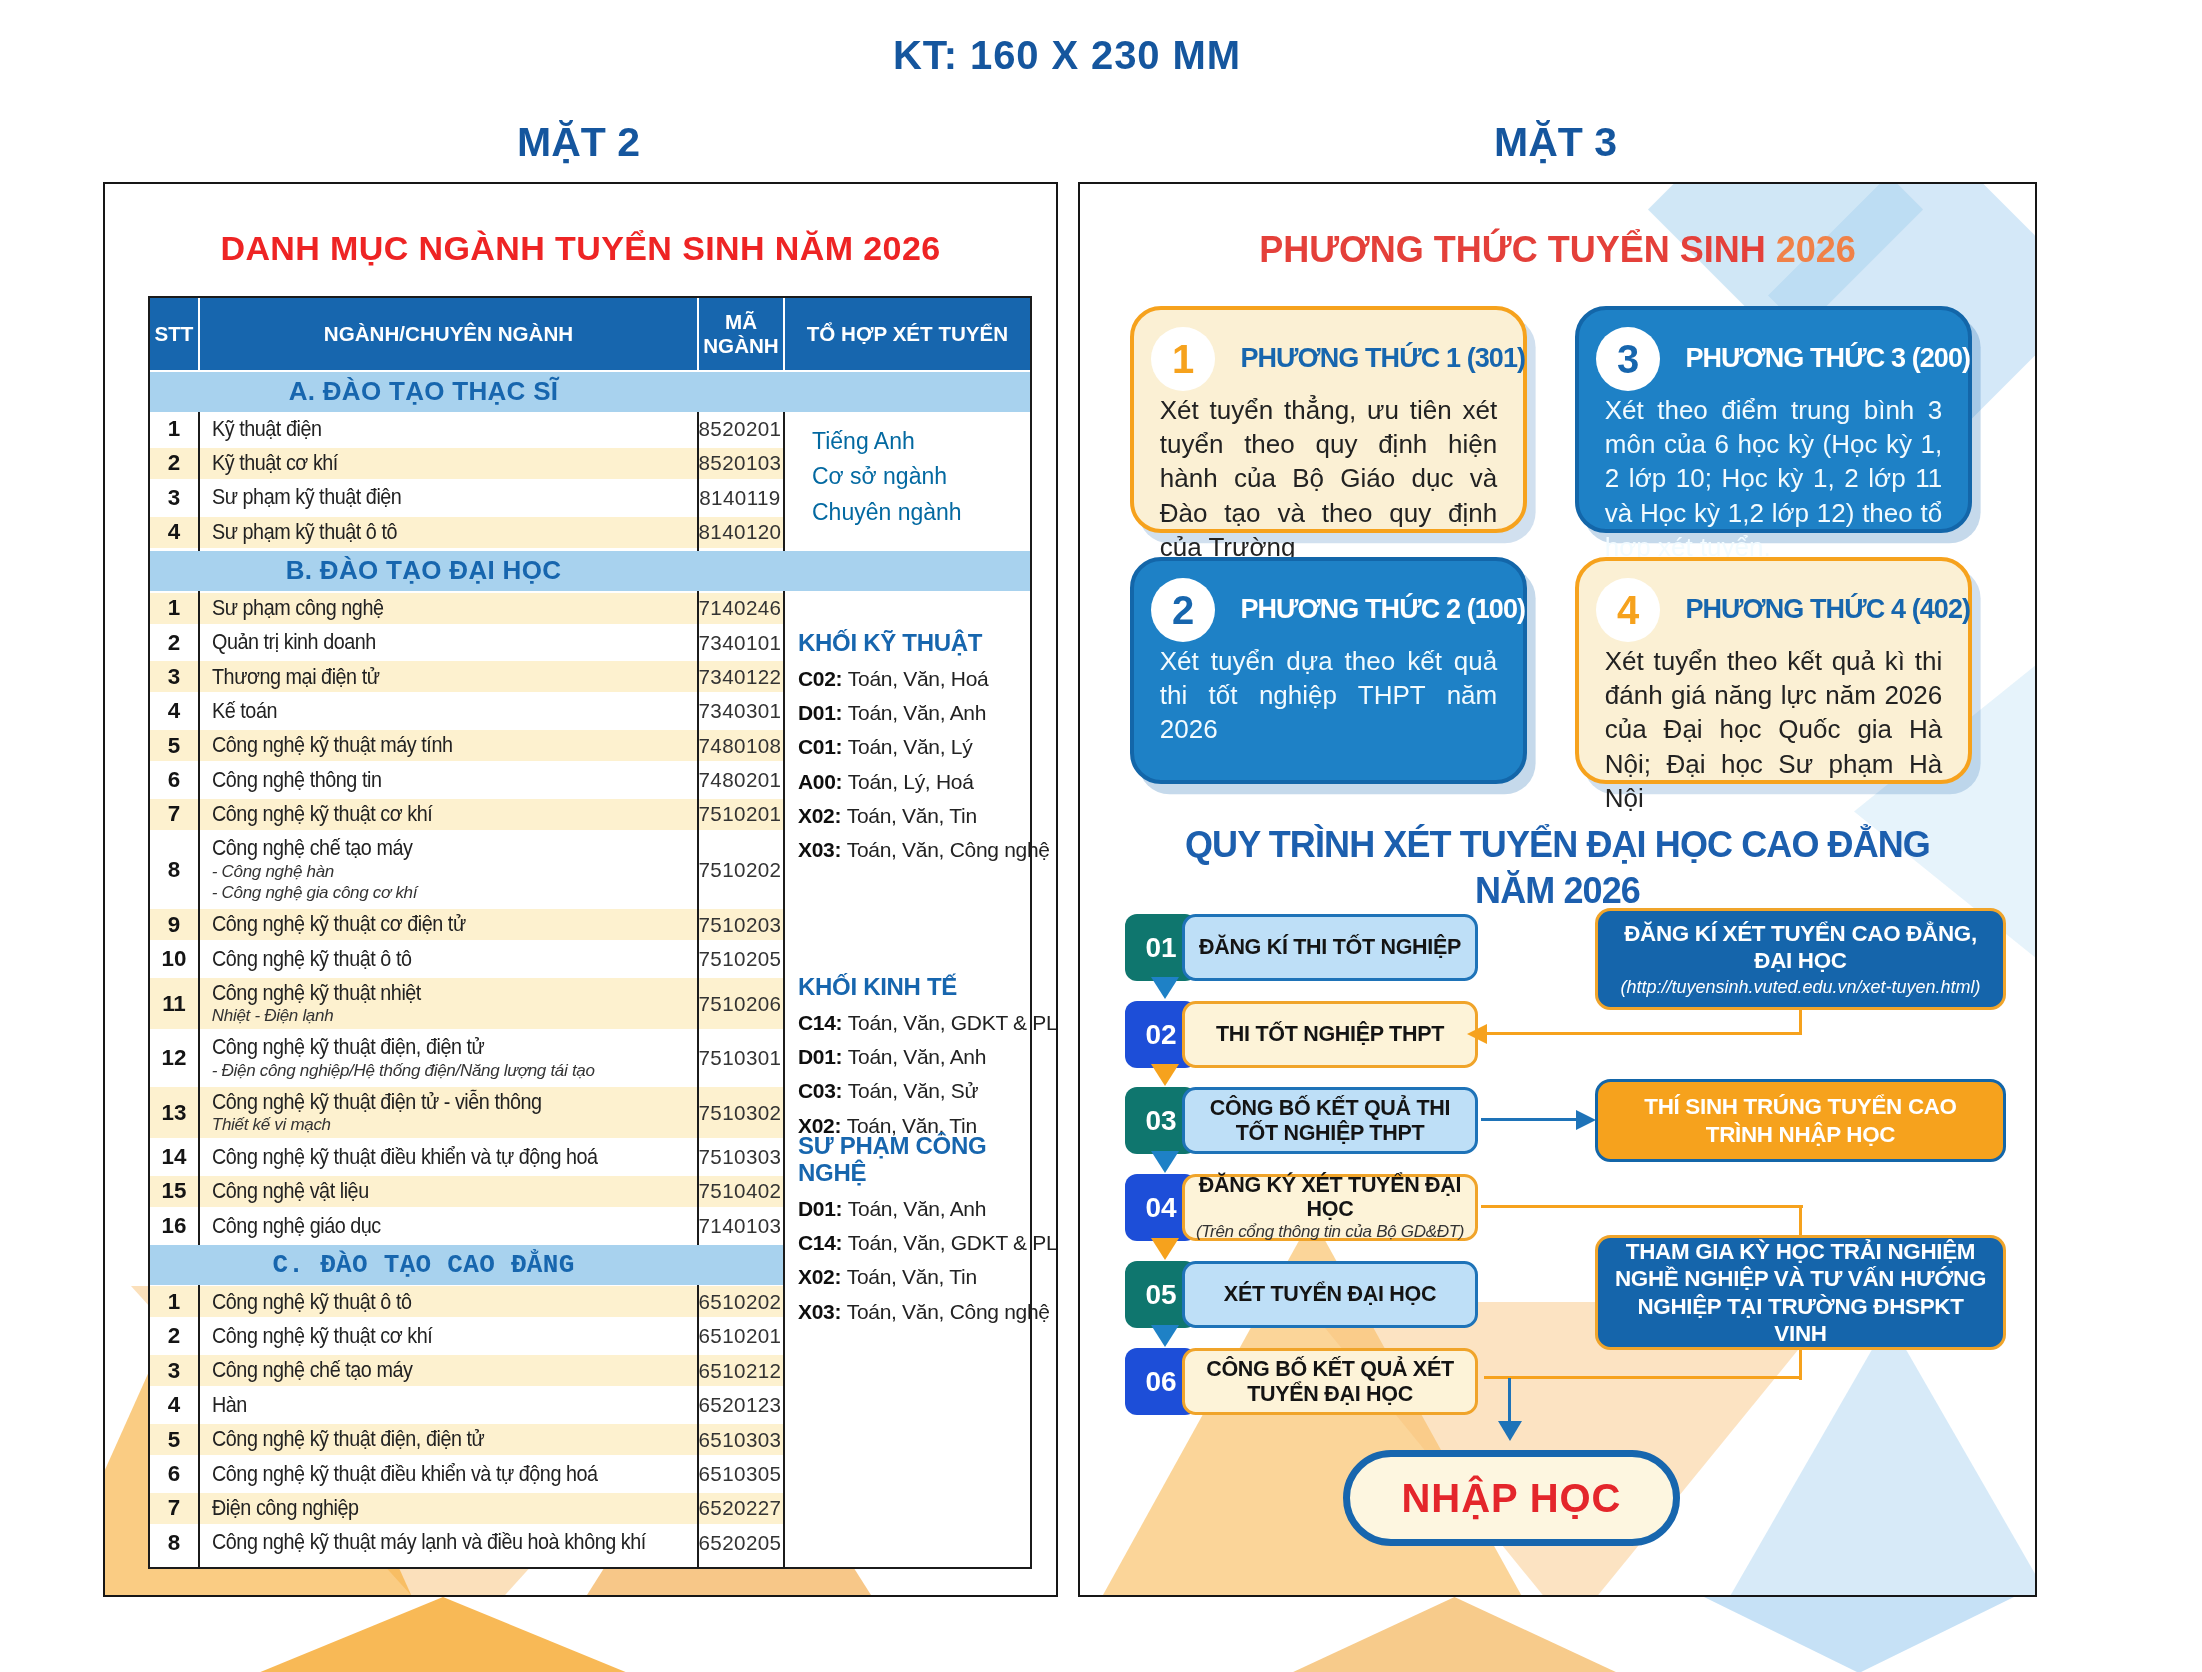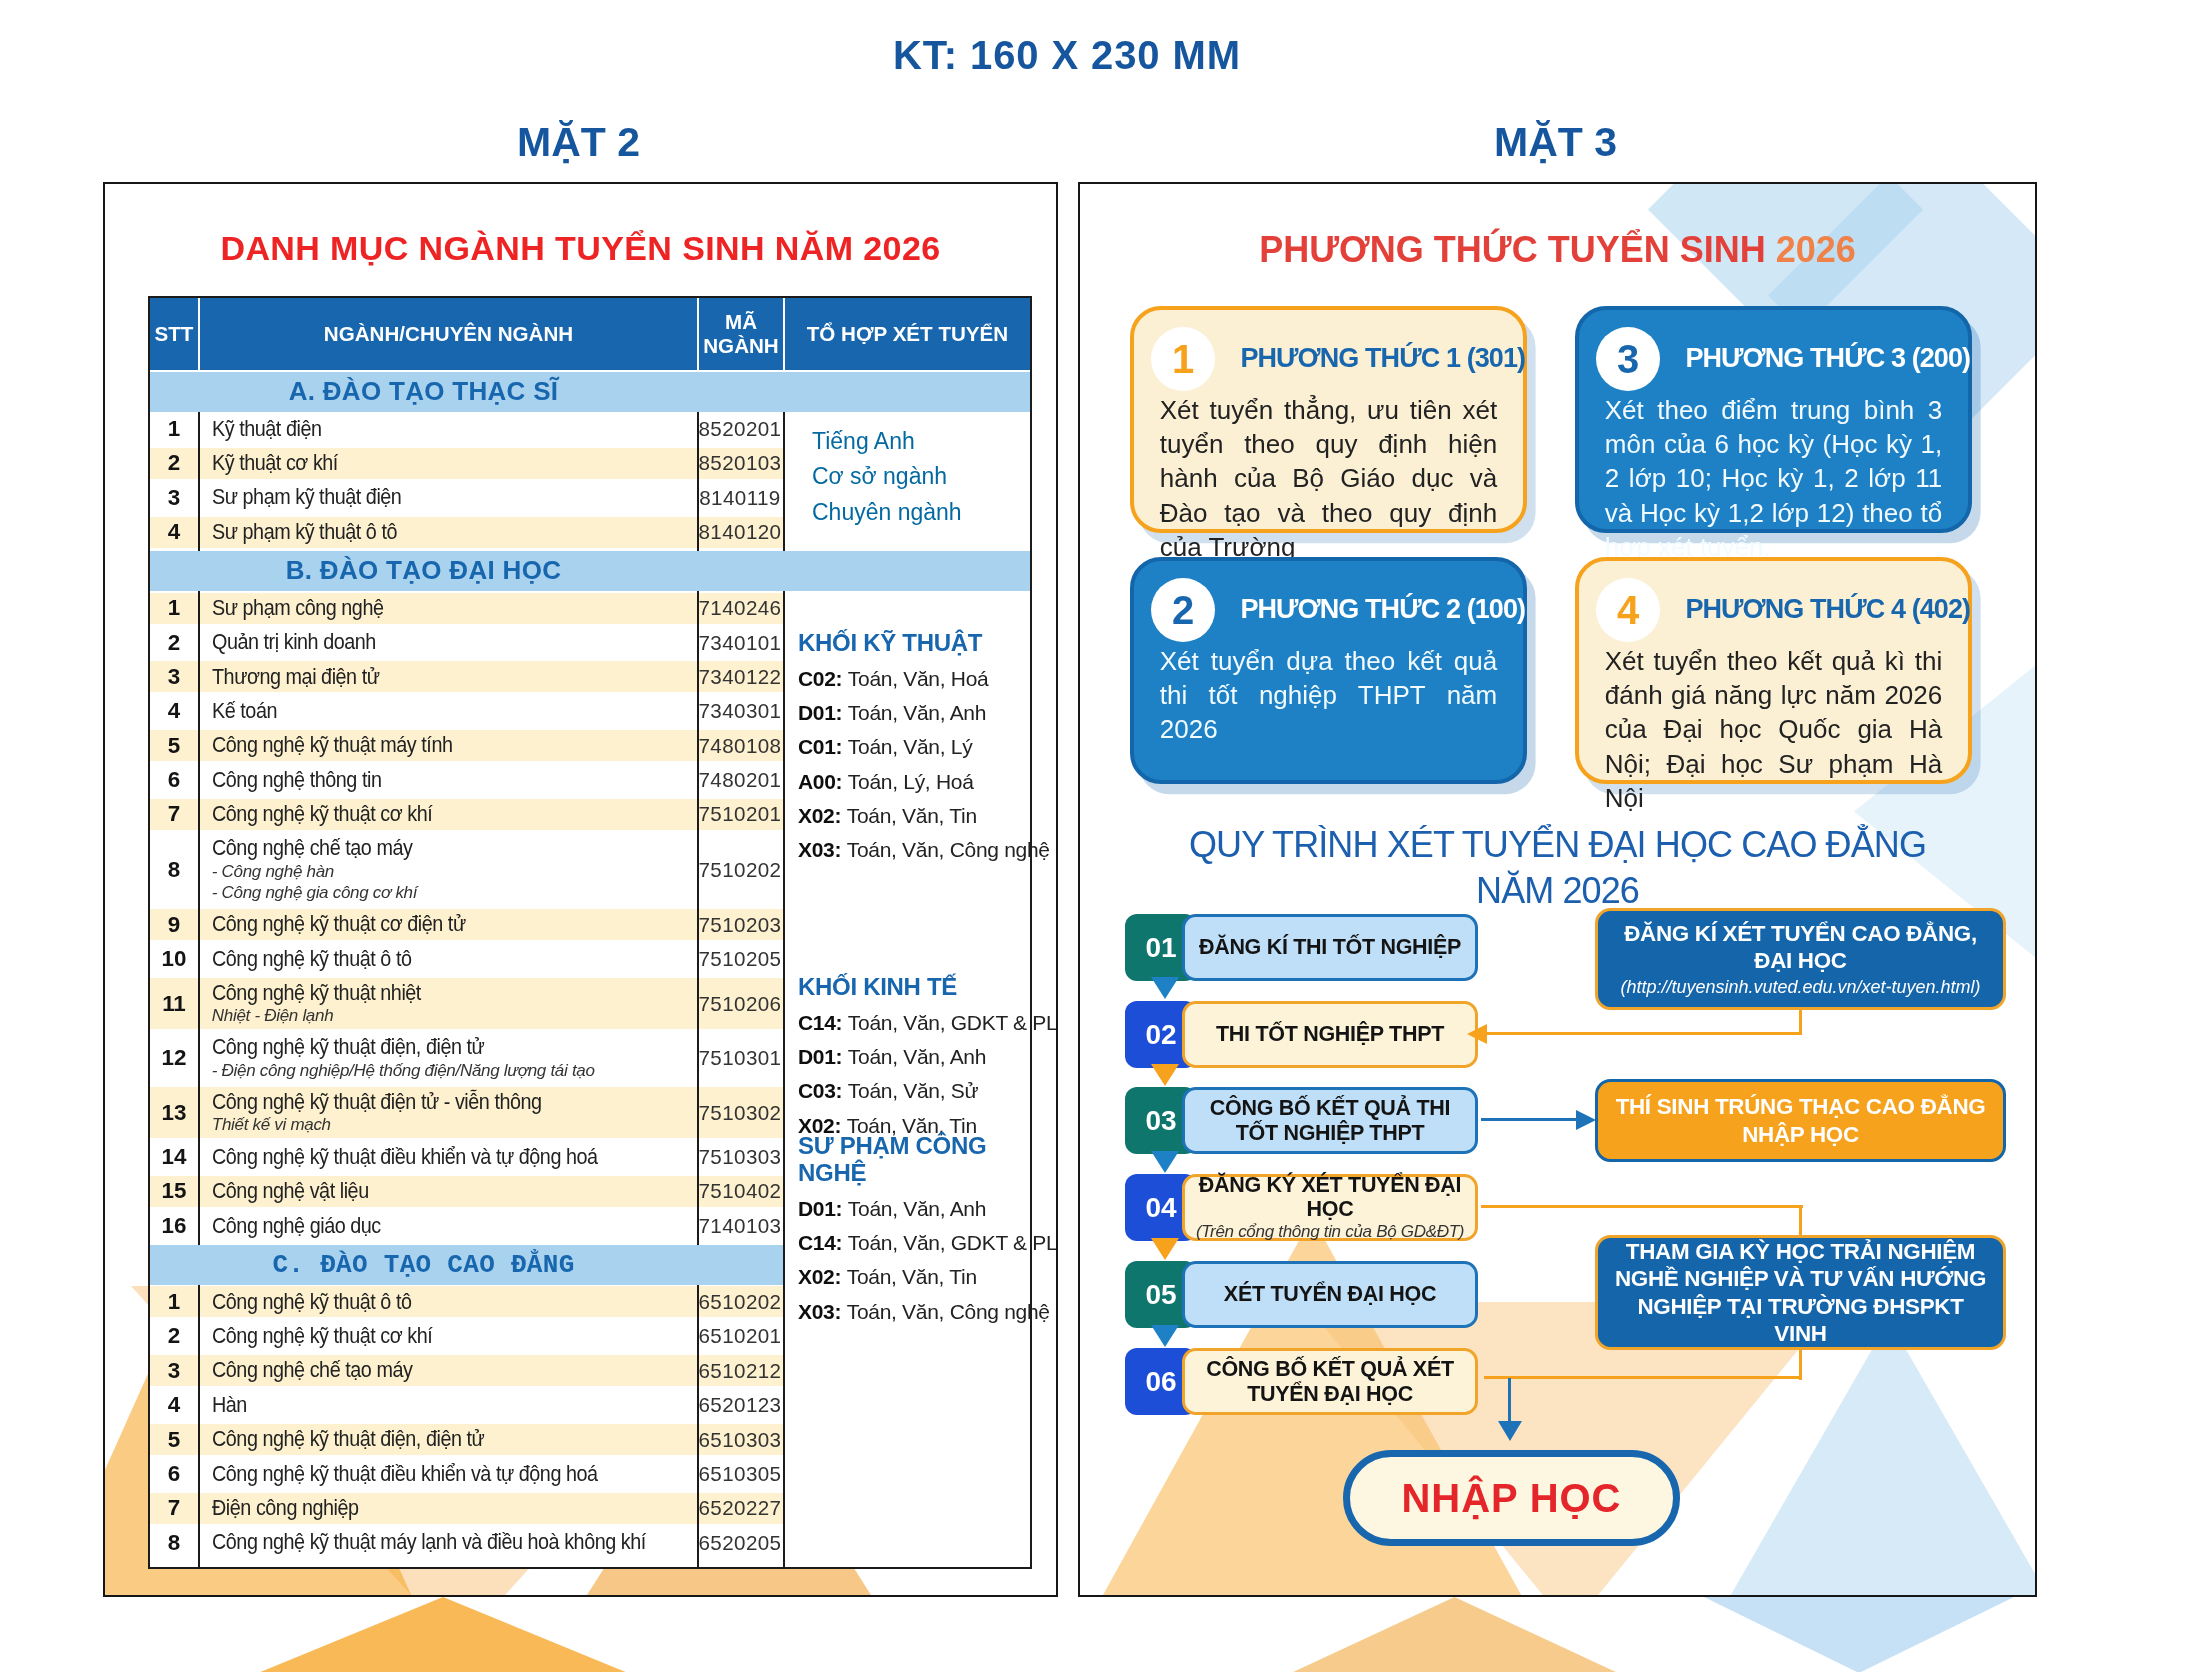--- a/index.html
+++ b/index.html
@@ -82,21 +82,21 @@
     display:flex;align-items:center;justify-content:center;font-size:40px;font-weight:bold;}
   .card.cream .badge{color:#f6a21d;}
   .card.blue .badge{color:#1766ae;}
   .card-title{margin-left:84px;padding-top:13.8px;font-size:27px;font-weight:bold;letter-spacing:-0.9px;white-space:nowrap;}
   .card.cream .card-title{color:#1766ae;}
   .card.blue .card-title{color:#ffffff;}
   .card-body{margin-top:19px;font-size:26px;line-height:1.32;text-align:justify;padding:0 3.4px;}
   .card.cream .card-body{color:#222;}
   .card.blue .card-body{color:#f2fbff;}
   .proc-title{position:absolute;top:638px;left:0;width:100%;text-align:center;z-index:2;
-    color:#1c5fae;font-weight:normal;font-size:36px;line-height:1.28;letter-spacing:-0.9px;}
+    color:#1c5fae;font-weight:bold;font-size:36px;line-height:1.28;letter-spacing:-0.9px;}
   .flow{position:absolute;left:0;top:0;width:100%;height:100%;z-index:2;}
   .step{position:absolute;left:45px;width:353px;height:67px;}
   .tab{position:absolute;left:0;top:0;width:72px;height:67px;border-radius:12px;color:#fff;
     font-weight:bold;font-size:28px;display:flex;align-items:center;justify-content:center;}
   .step.blue .tab{background:#0f766e;}
   .step.orange .tab{background:#1d4ed8;}
   .sbox{position:absolute;left:57px;right:0;top:0;bottom:0;border-radius:13.8px;display:flex;flex-direction:column;
     align-items:center;justify-content:center;text-align:center;padding:3.4px 8.6px;box-sizing:border-box;}
   .step.blue .sbox{background:#bedff7;border:3px solid #1e73b8;}
   .step.orange .sbox{background:#fdf3d8;border:3px solid #f0a42a;}
@@ -500,21 +500,21 @@
             <div class="lbl">CÔNG BỐ KẾT QUẢ XÉT TUYỂN ĐẠI HỌC</div>
           </div>
         </div>
       </div>
 
     <div class="sidebox sb1">
       <div class="lbl">ĐĂNG KÍ XÉT TUYỂN CAO ĐẲNG, ĐẠI HỌC</div>
       <div class="slbl">(http://tuyensinh.vuted.edu.vn/xet-tuyen.html)</div>
     </div>
     <div class="sidebox sb2">
-      <div class="lbl">THÍ SINH TRÚNG THẠC CAO ĐẲNG NHẬP HỌC</div>
+      <div class="lbl">THÍ SINH TRÚNG TUYỂN CAO TRÌNH NHẬP HỌC</div>
     </div>
     <div class="sidebox sb3">
       <div class="lbl">THAM GIA KỲ HỌC TRẢI NGHIỆM NGHỀ NGHIỆP VÀ TƯ VẤN HƯỚNG NGHIỆP TẠI TRƯỜNG ĐHSPKT VINH</div>
     </div>
 
     <div class="pill">
       <span>NHẬP HỌC</span>
     </div>
   </div>
 </div>

